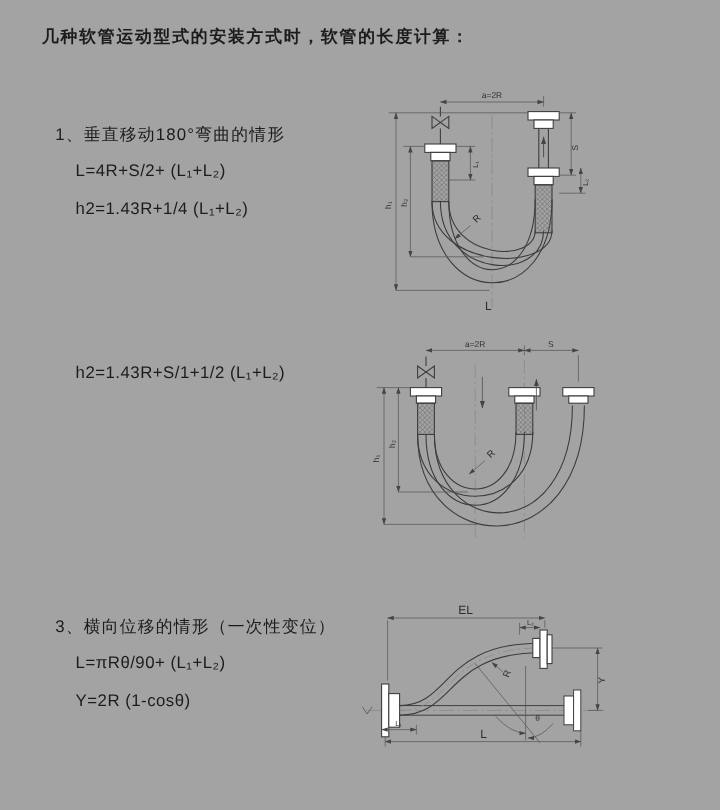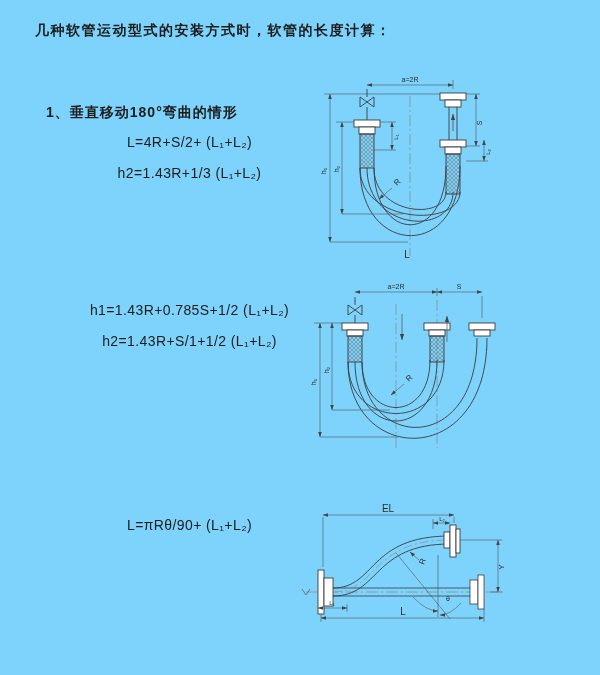--- a/index.html
+++ b/index.html
@@ -1,56 +1,57 @@
 <!DOCTYPE html>
 <html><head>
 <meta charset="utf-8">
 <style>
   html,body{margin:0;padding:0;background:#ffffff;}
   .page{
-    position:relative;width:600px;height:675px;background:#7dd3fc;
+    position:relative;width:600px;height:675px;background:#a3a3a3;
     font-family:"Liberation Sans","DejaVu Sans",sans-serif;color:#1c1c1c;
     overflow:hidden;
   }
   .title{
     position:absolute;left:35px;top:22px;
     font-size:14px;font-weight:700;letter-spacing:1.5px;white-space:nowrap;
   }
   .sec{position:absolute;left:46px;width:270px;}
-  .sec .heading{font-size:14px;font-weight:700;letter-spacing:1px;margin:0 0 9px 0;white-space:nowrap;}
-  .sec .formula{font-size:14px;font-weight:400;letter-spacing:.4px;margin:0 0 0 17px;height:31px;line-height:22px;white-space:nowrap;text-align:center;}
+  .sec .heading{font-size:14px;font-weight:400;letter-spacing:1px;margin:0 0 9px 0;white-space:nowrap;}
+  .sec .formula{font-size:14px;font-weight:400;letter-spacing:.4px;margin:0 0 0 17px;height:31px;line-height:22px;white-space:nowrap;}
   .sec1{top:104px;}
   .sec2{top:299px;}
   .sec3{top:514px;}
   svg.diag{position:absolute;}
   .d1{left:308px;top:66px;}
   .d2{left:306px;top:280px;}
   .d3{left:298px;top:503px;}
   svg text{font-family:"Liberation Sans","DejaVu Sans",sans-serif;fill:#2e2e2e;}
 </style>
 </head>
 <body>
 
 <div class="page">
 
   <div class="title">几种软管运动型式的安装方式时，软管的长度计算：</div>
 
   <div class="sec sec1">
     <div class="heading">1、垂直移动180°弯曲的情形</div>
     <div class="formula">L=4R+S/2+ (L₁+L₂)</div>
-    <div class="formula">h2=1.43R+1/3 (L₁+L₂)</div>
+    <div class="formula">h2=1.43R+1/4 (L₁+L₂)</div>
   </div>
 
   <div class="sec sec2">
-    <div class="formula">h1=1.43R+0.785S+1/2 (L₁+L₂)</div>
     <div class="formula">h2=1.43R+S/1+1/2 (L₁+L₂)</div>
   </div>
 
   <div class="sec sec3">
+    <div class="heading">3、横向位移的情形（一次性变位）</div>
     <div class="formula">L=πRθ/90+ (L₁+L₂)</div>
+    <div class="formula">Y=2R (1-cosθ)</div>
   </div>
 
   <svg class="diag d1" width="290" height="200" viewBox="0 0 290 200">
     <defs>
       <marker id="arA" markerWidth="10" markerHeight="8" refX="8.5" refY="3" orient="auto-start-reverse">
         <path d="M0,0 L9,3 L0,6 Z" fill="#444"></path>
       </marker>
       <pattern id="hatchA" width="4" height="4" patternUnits="userSpaceOnUse">
         <path d="M0,0 L4,4 M4,0 L0,4" stroke="#6a6a6a" stroke-width="0.5"></path>
       </pattern>

